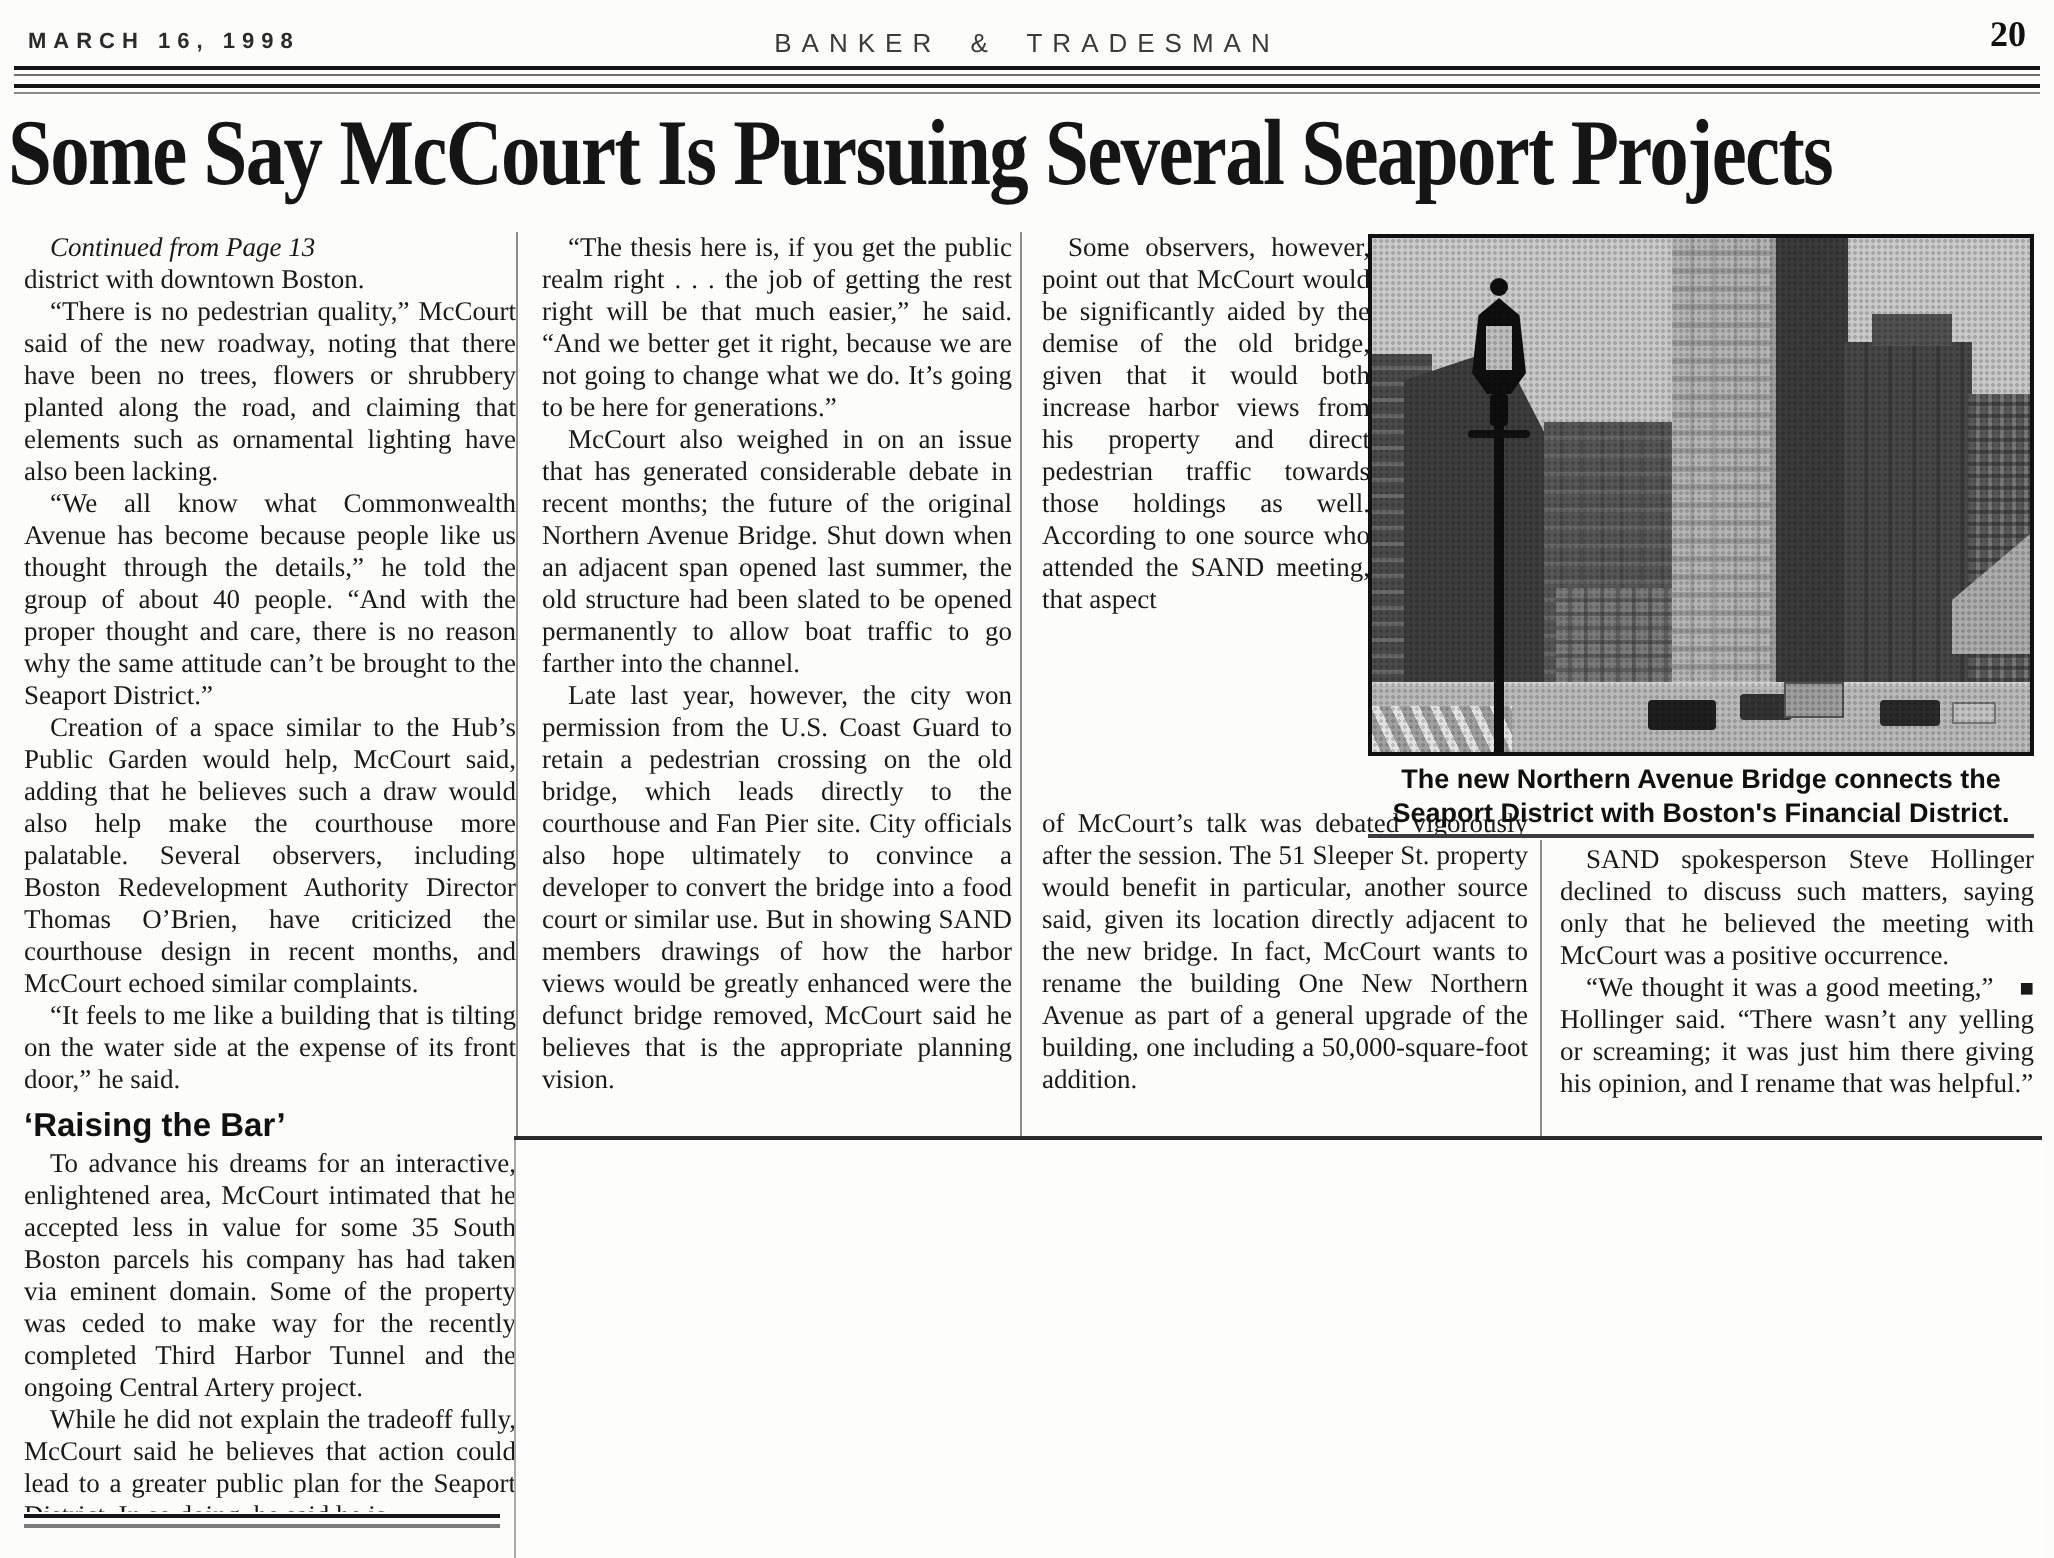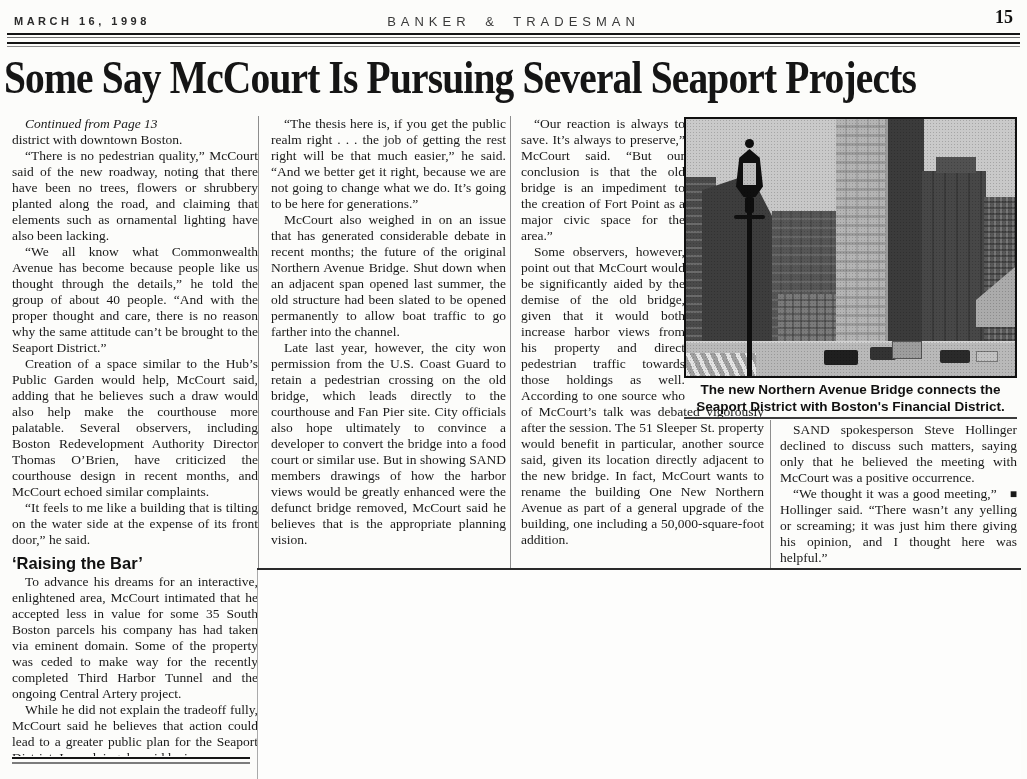--- a/index.html
+++ b/index.html
@@ -126,21 +126,21 @@
   .adbox { position:absolute; left:257px; top:570px; width:764px; height:209px;
     background:#fdfdfc; border-left:1px solid #aaa; }
 </style>
 </head>
 <body>
 
 <div class="page">
 
   <div class="hdr-date">MARCH 16, 1998</div>
   <div class="hdr-title">BANKER &amp; TRADESMAN</div>
-  <div class="hdr-page">15</div>
+  <div class="hdr-page">20</div>
   <div class="rule r1"></div>
   <div class="rule r2"></div>
   <div class="rule r3"></div>
   <div class="rule r4"></div>
 
   <div class="headline">
     <span>Some Say McCourt Is Pursuing Several Seaport Projects</span>
   </div>
 
   <div class="col col1">
@@ -161,21 +161,20 @@
   <div class="vrule v2"></div>
   <div class="vrule v3"></div>
 
   <div class="col col2">
     <p>“The thesis here is, if you get the public realm right . . . the job of getting the rest right will be that much easier,” he said. “And we better get it right, because we are not going to change what we do. It’s going to be here for generations.”</p>
     <p>McCourt also weighed in on an issue that has generated considerable debate in recent months; the future of the original Northern Avenue Bridge. Shut down when an adjacent span opened last summer, the old structure had been slated to be opened permanently to allow boat traffic to go farther into the channel.</p>
     <p>Late last year, however, the city won permission from the U.S. Coast Guard to retain a pedestrian crossing on the old bridge, which leads directly to the courthouse and Fan Pier site. City officials also hope ultimately to convince a developer to convert the bridge into a food court or similar use. But in showing SAND members drawings of how the harbor views would be greatly enhanced were the defunct bridge removed, McCourt said he believes that is the appropriate planning vision.</p>
   </div>
 
   <div class="col col3a">
-    <p>“Our reaction is always to save. It’s always to preserve,” McCourt said. “But our conclusion is that the old bridge is an impediment to the creation of Fort Point as a major civic space for the area.”</p>
     <p>Some observers, however, point out that McCourt would be significantly aided by the demise of the old bridge, given that it would both increase harbor views from his property and direct pedestrian traffic towards those holdings as well. According to one source who attended the SAND meeting, that aspect</p>
   </div>
 
   <div class="col col3b">
     <p class="noindent">of McCourt’s talk was debated vigorously after the session. The 51 Sleeper St. property would benefit in particular, another source said, given its location directly adjacent to the new bridge. In fact, McCourt wants to rename the building One New Northern Avenue as part of a general upgrade of the building, one including a 50,000-square-foot addition.</p>
   </div>
 
   <div class="photo halftone">
     <div class="sky"></div>
     <div class="b-farleft"></div>
@@ -204,20 +203,20 @@
     <div class="lp-finial"></div>
   </div>
 
   <div class="caption">The new Northern Avenue Bridge connects the Seaport District with Boston's Financial District.</div>
   <div class="cap-rule"></div>
 
   <div class="col col4">
     <p>SAND spokesperson Steve Hollinger declined to discuss such matters, saying only that he believed the meeting with McCourt was a positive occurrence.</p>
     <p>
       <span class="endmark">■</span>
-      <span>“We thought it was a good meeting,” Hollinger said. “There wasn’t any yelling or screaming; it was just him there giving his opinion, and I thought here was helpful.”</span>
+      <span>“We thought it was a good meeting,” Hollinger said. “There wasn’t any yelling or screaming; it was just him there giving his opinion, and I rename that was helpful.”</span>
     </p>
   </div>
 
   <div class="box-top"></div>
   <div class="adbox"></div>
 
 </div>
 
 </body></html>

